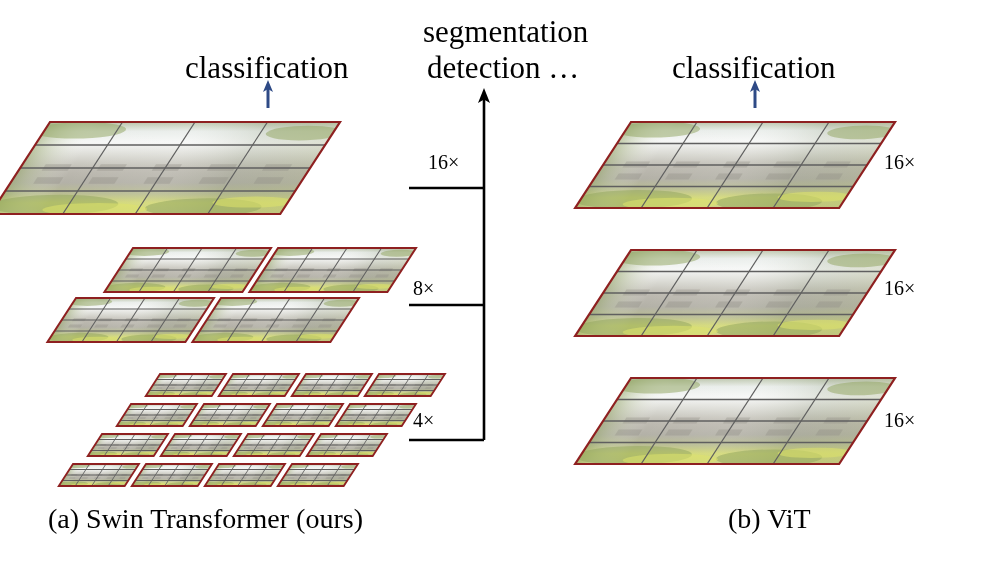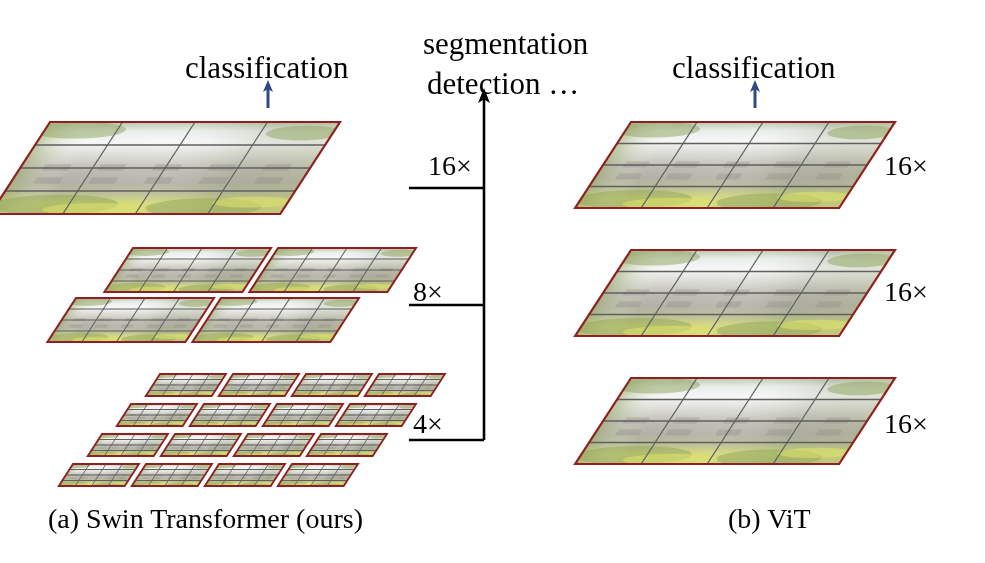--- a/index.html
+++ b/index.html
@@ -3,28 +3,28 @@
 <meta charset="utf-8">
 <style>
   html,body{margin:0;padding:0;background:#ffffff;}
   body{width:985px;height:563px;position:relative;overflow:hidden;
        font-family:"Liberation Serif","DejaVu Serif",serif;color:#000;}
 
   .fig{position:absolute;left:0;top:0;width:985px;height:563px;}
 
   .lbl{position:absolute;white-space:nowrap;line-height:1;}
   .lbl-title{font-size:31px;}
-  .lbl-scale{font-size:28px;}
+  .lbl-scale{font-size:20px;}
   .lbl-caption{font-size:28px;}
 
   
   #classification-a{left:185px;top:52px;}
   #classification-b{left:672px;top:52px;}
-  #task-seg{left:423px;top:16px;margin-top:12px;}
-  #task-det{left:427px;top:68px;font-family:Liberation Serif, serif;}
+  #task-seg{left:423px;top:16px;}
+  #task-det{left:427px;top:52px;font-family:Liberation Serif, serif;}
 
   #caption-a{left:48px;top:505px;}
   #caption-b{left:700px;top:505px;margin-left:28px;}
 
   #scale-a-16{left:428px;top:152px;}
   #scale-a-8{left:413px;top:278px;}
   #scale-a-4{left:413px;top:410px;}
   #scale-b-16{left:884px;top:152px;}
   #scale-b-16b{left:884px;top:278px;}
   #scale-b-16c{left:884px;top:410px;}

